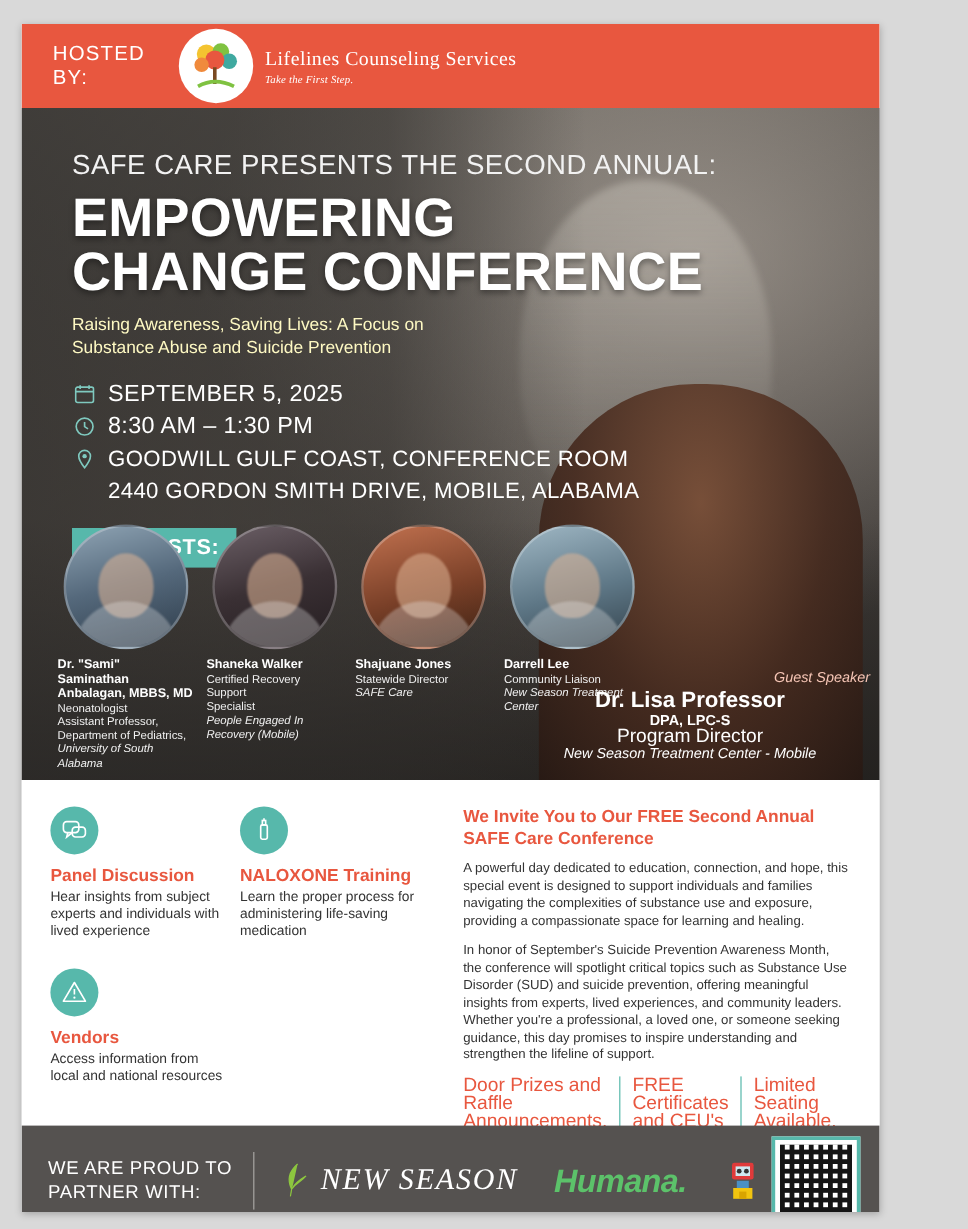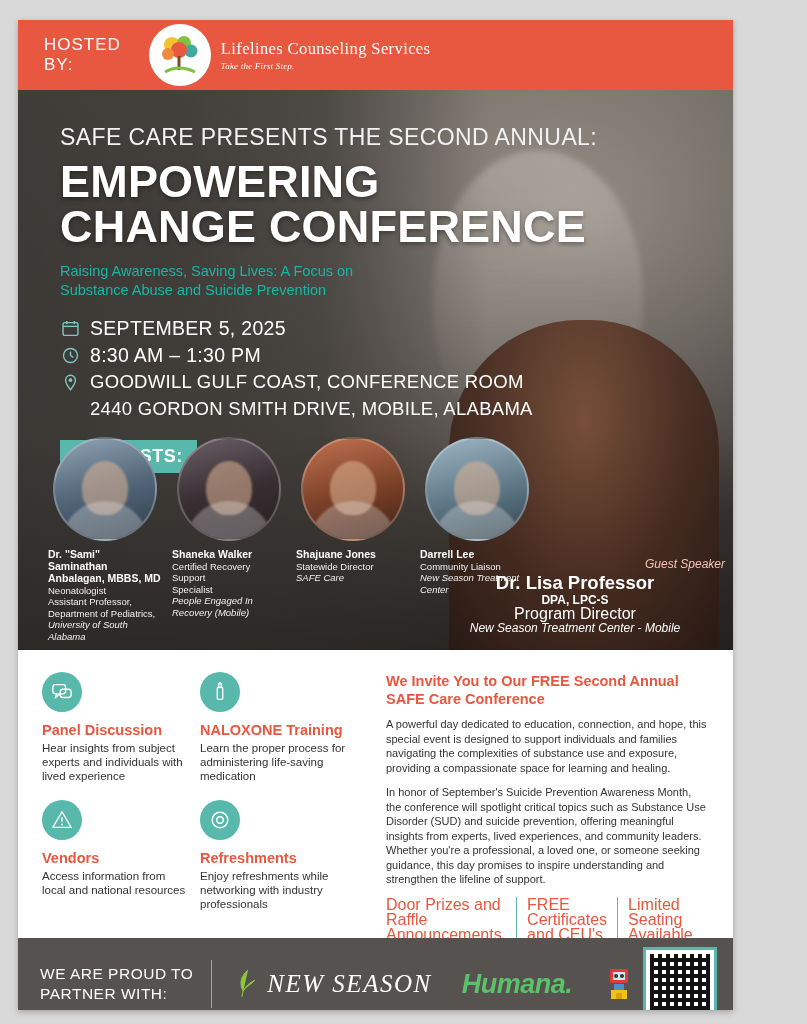--- a/index.html
+++ b/index.html
@@ -125,21 +125,21 @@
     font-weight: bold;
     line-height: 45px;
     margin-top: 8px;
     letter-spacing: 0.2px;
     text-shadow: 0 2px 5px rgba(0,0,0,0.4);
   }
   .subtitle {
     margin-top: 13px;
     font-size: 14.5px;
     line-height: 19px;
-    color: #14b8a6;
+    color: #fef9c3;
     max-width: 330px;
   }
   .detail-list { margin-top: 16px; }
   .detail-row {
     display: flex;
     align-items: center;
     margin-bottom: 3px;
   }
   .detail-ico {
     width: 20px; height: 20px;
@@ -594,30 +594,20 @@
             <svg width="22" height="22" viewBox="0 0 24 24">
                 <path d="M12 3L22 20H2L12 3z" fill="none" stroke="#fff" stroke-width="1.5" stroke-linejoin="round"></path>
                 <line x1="12" y1="9" x2="12" y2="14" stroke="#fff" stroke-width="1.5"></line>
                 <circle cx="12" cy="16.8" r="1" fill="#fff"></circle>
               </svg>
           </div>
           <div class="f-title">Vendors</div>
           <div class="f-desc">Access information from local and national resources</div>
         </div>
 
-        <div class="feature">
-          <div class="f-ico">
-            <svg width="22" height="22" viewBox="0 0 24 24">
-                <circle cx="12" cy="12" r="8.5" fill="none" stroke="#fff" stroke-width="1.5"></circle>
-                <circle cx="12" cy="12" r="3.5" fill="none" stroke="#fff" stroke-width="1.5"></circle>
-              </svg>
-          </div>
-          <div class="f-title">Refreshments</div>
-          <div class="f-desc">Enjoy refreshments while networking with industry professionals</div>
-        </div>
       </div>
 
       <div class="invite">
         <div class="invite-head">We Invite You to Our FREE Second Annual SAFE Care Conference</div>
         <div class="invite-p">A powerful day dedicated to education, connection, and hope, this special event is designed to support individuals and families navigating the complexities of substance use and exposure, providing a compassionate space for learning and healing.</div>
         <div class="invite-p">In honor of September's Suicide Prevention Awareness Month, the conference will spotlight critical topics such as Substance Use Disorder (SUD) and suicide prevention, offering meaningful insights from experts, lived experiences, and community leaders. Whether you're a professional, a loved one, or someone seeking guidance, this day promises to inspire understanding and strengthen the lifeline of support.</div>
 
         <div class="callouts">
           <div class="callout">Door Prizes and Raffle Announcements.</div>
           <div class="callout">FREE Certificates and CEU's or CLE's.</div>

